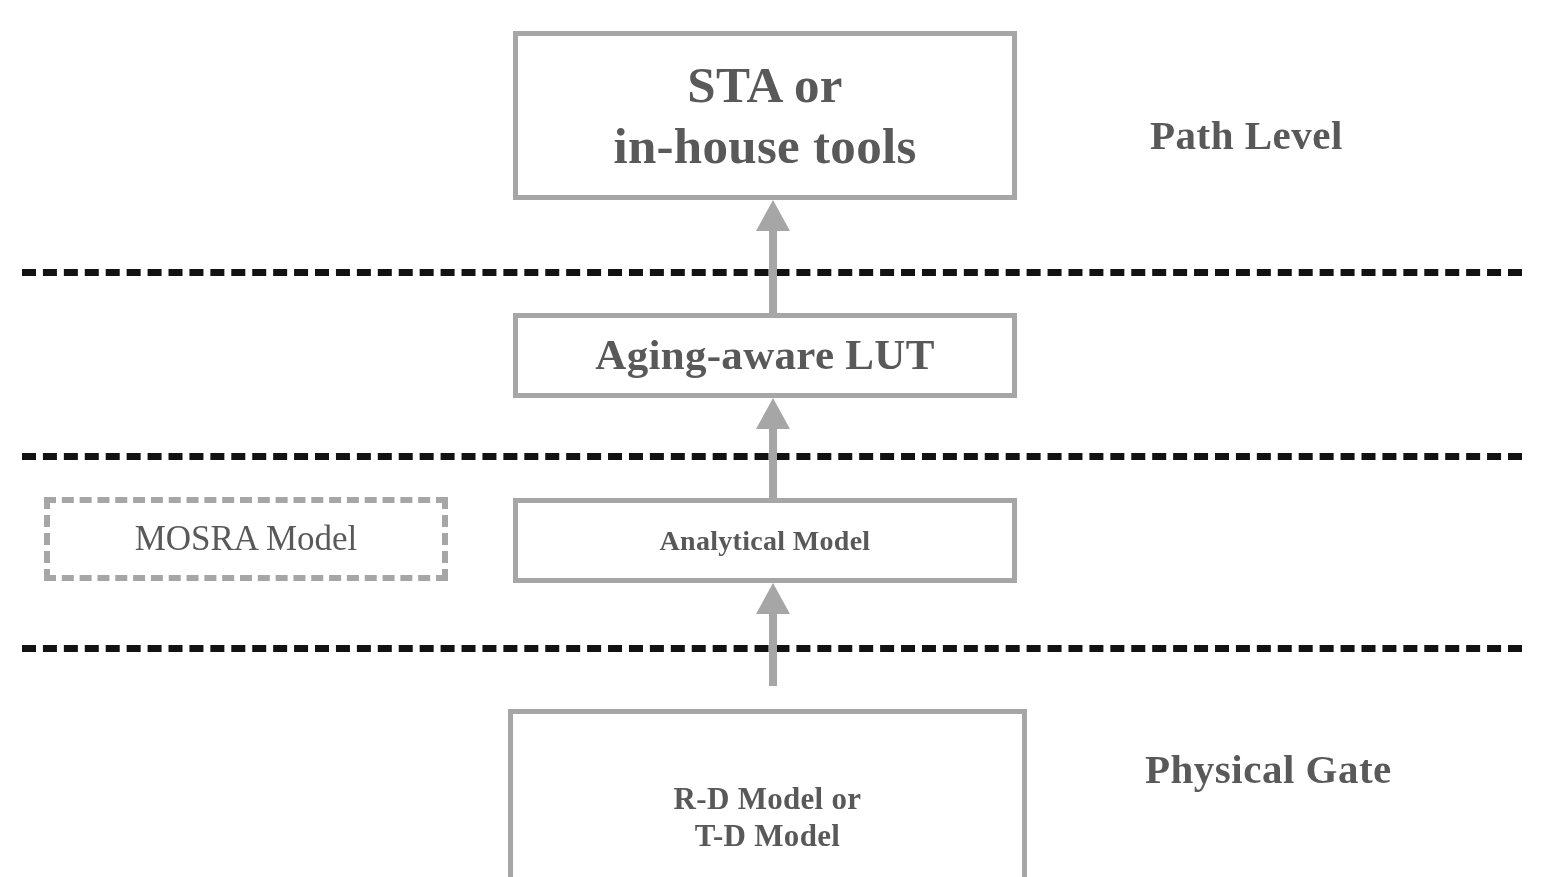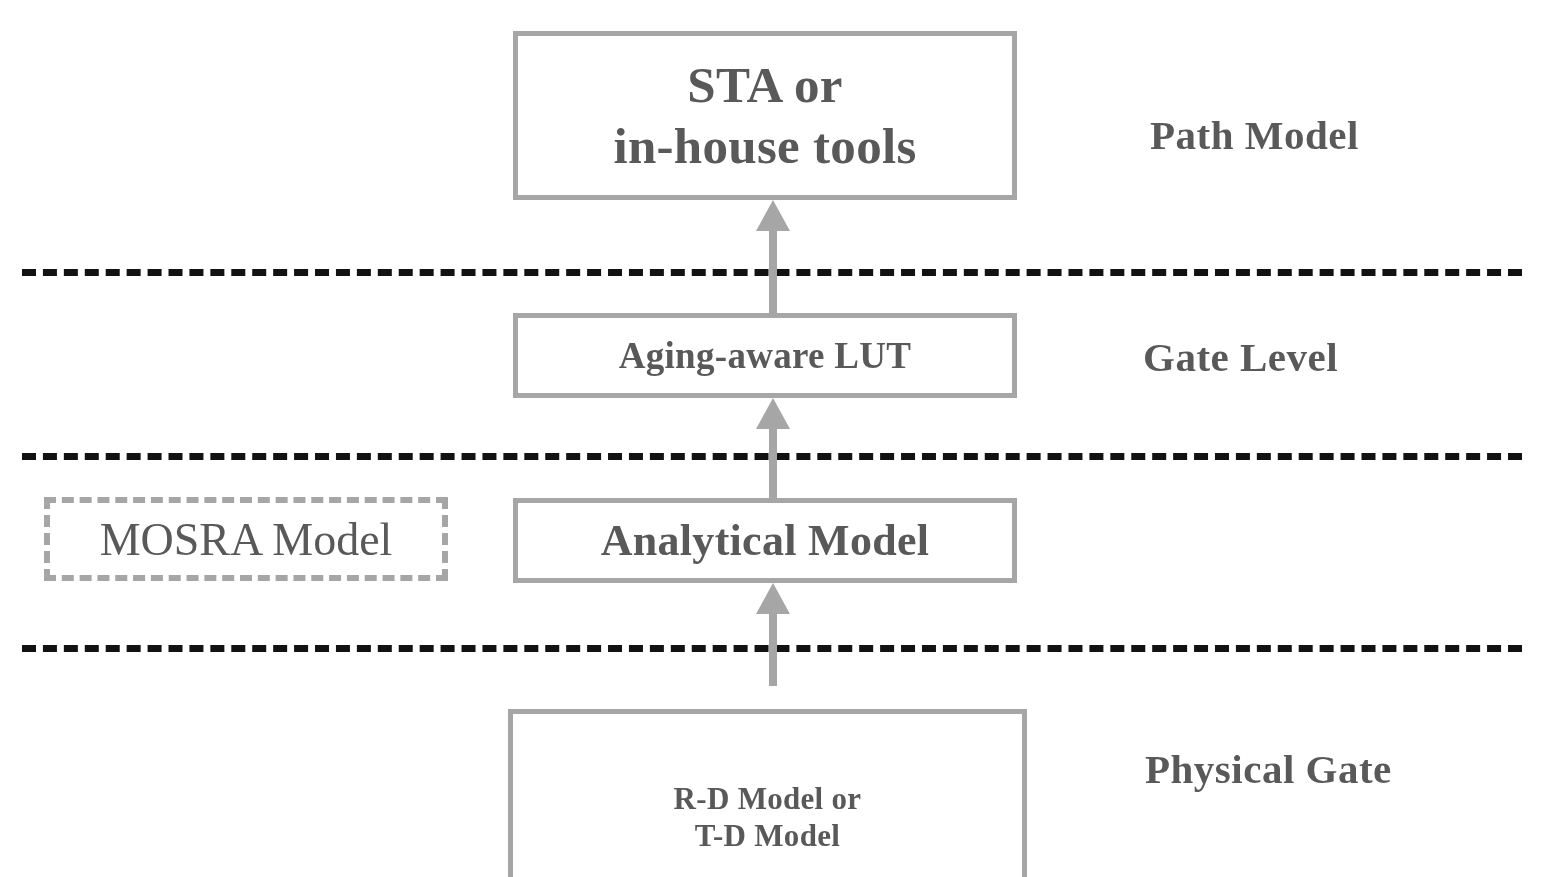--- a/index.html
+++ b/index.html
@@ -29,38 +29,38 @@
     text-align: center;
     color: #595959;
     font-weight: bold;
     line-height: 1.18;
     letter-spacing: 0.3px;
     z-index: 3;
   }
   .box .txt { display: block; white-space: pre-line; }
 
   #box-sta      { left: 513px; top: 31px;  width: 504px; height: 169px; font-size: 51px; }
-  #box-lut      { left: 513px; top: 313px; width: 504px; height: 85px;  font-size: 37px; }
-  #box-analytic { left: 513px; top: 498px; width: 504px; height: 85px;  font-size: 44px; }
+  #box-lut      { left: 513px; top: 313px; width: 504px; height: 85px;  font-size: 43px; }
+  #box-analytic { left: 513px; top: 498px; width: 504px; height: 85px;  font-size: 28px; }
   #box-rd       { left: 508px; top: 685px; width: 519px; height: 218px; font-size: 31px; margin-top: 24px; }
 
   
   #box-mosra {
     position: absolute;
     box-sizing: border-box;
     left: 44px; top: 497px; width: 404px; height: 84px;
     border: 6px dashed #a6a6a6;
     background: #ffffff;
     display: flex;
     align-items: center;
     justify-content: center;
     text-align: center;
     color: #595959;
     font-weight: normal;
-    font-size: 46px;
+    font-size: 35px;
     z-index: 3;
   }
 
   
   .separator {
     position: absolute;
     left: 22px;
     width: 1500px;
     height: 0;
     border-top: 7px dashed #121212;
@@ -151,17 +151,16 @@
 
   <div class="box" id="box-analytic">
     <span class="txt">Analytical Model</span>
   </div>
 
   <div class="box" id="box-rd">
     <span class="txt">R-D Model or
 T-D Model</span>
   </div>
 
-  <div class="level-label" id="label-path">Path Model</div>
-  <div class="level-label" id="label-gate">Gate Level</div>
+  <div class="level-label" id="label-path">Path Level</div>
   <div class="level-label" id="label-physical">Physical Gate</div>
 
 </div>
 
 </body></html>

